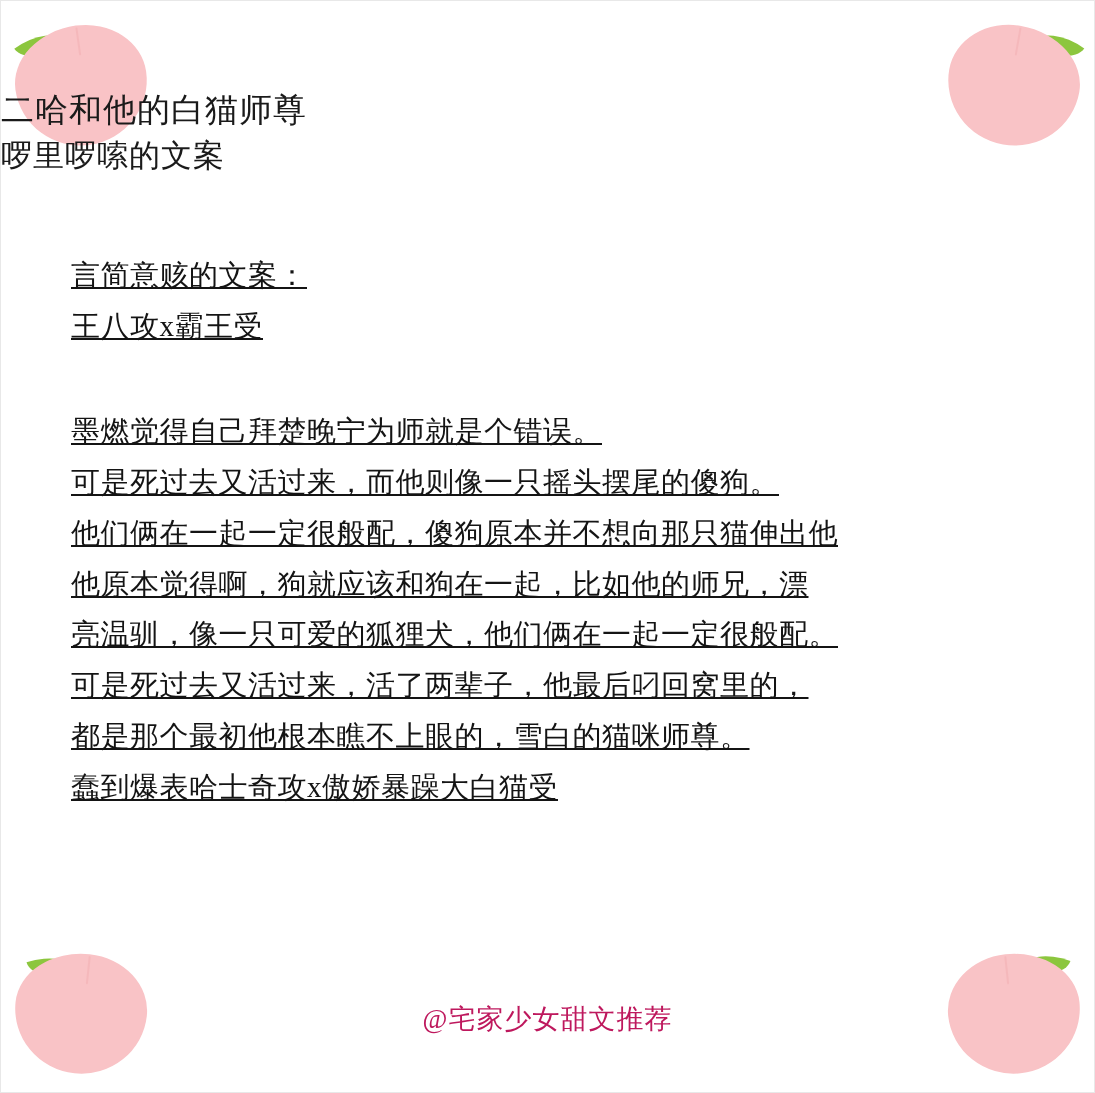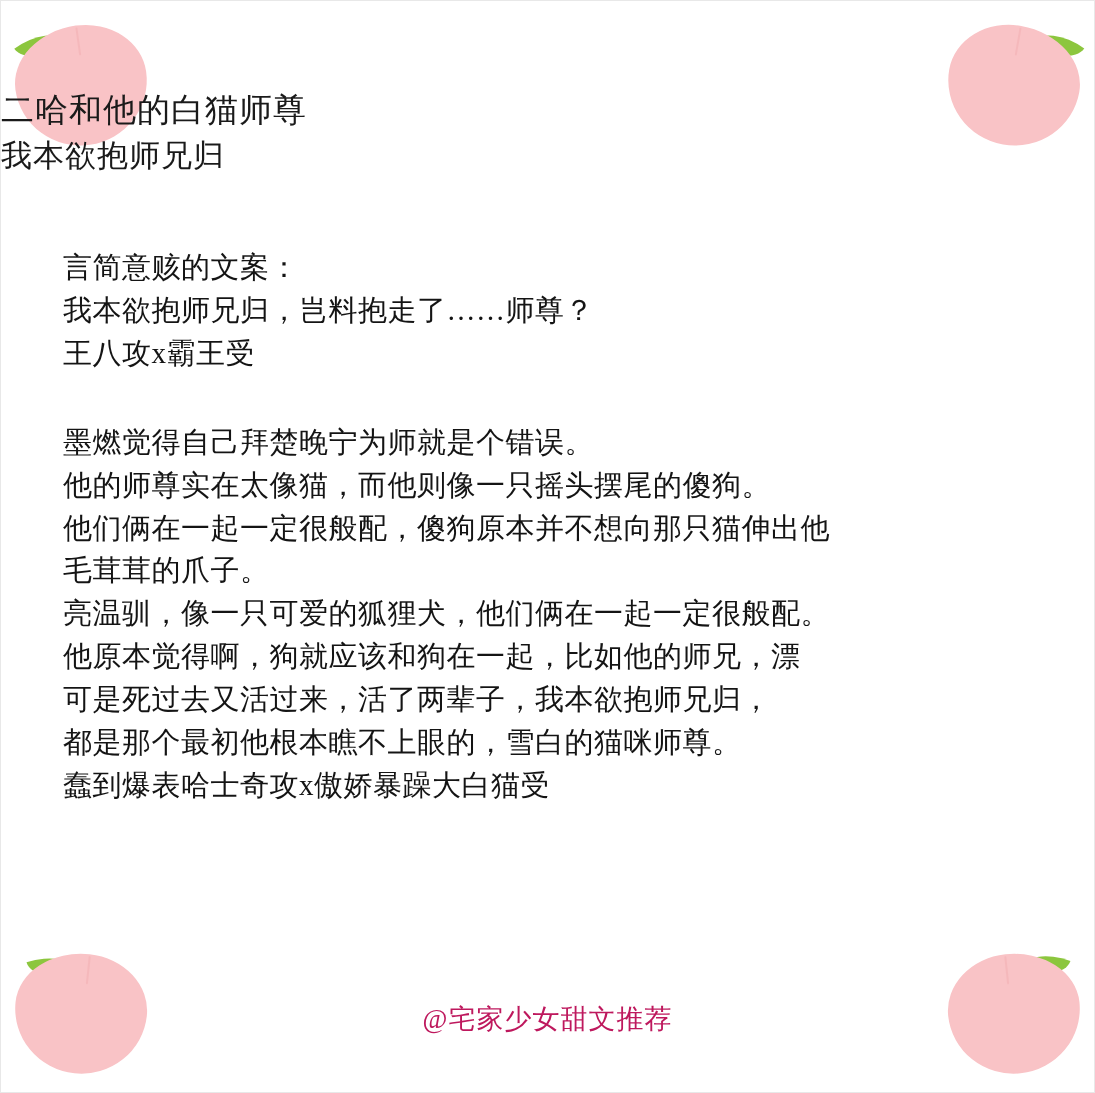--- a/index.html
+++ b/index.html
@@ -97,21 +97,22 @@
     position: absolute;
     left: 62px;
     top: 245px;
     width: 975px;
     color: #141414;
     font-size: 29px;
     line-height: 1.48;
     letter-spacing: .5px;
   }
   .body-text p {
-    margin: 0;
+    margin: 8px;
+    text-decoration: underline;
   }
   .spacer {
     height: 46px;
   }
 
   .credit {
     position: absolute;
     left: 0;
     top: 1000px;
     width: 100%;
@@ -142,36 +143,34 @@
     <div class="cleft"></div>
   </div>
   <div class="peach peach-br">
     <div class="leaf" style="background: rgb(140, 198, 62);"></div>
     <div class="body" style="background: rgb(249, 195, 198);"></div>
     <div class="cleft"></div>
   </div>
 
   <div class="title-block">
     <div class="title-line">二哈和他的白猫师尊</div>
-    <div class="byline">我本欲抱师兄归</div>
+    <div class="byline">啰里啰嗦的文案</div>
   </div>
 
   <div class="body-text">
     <p>言简意赅的文案：</p>
-    <p>我本欲抱师兄归，岂料抱走了……师尊？</p>
     <p>王八攻x霸王受</p>
 
     <div class="spacer"></div>
 
     <p>墨燃觉得自己拜楚晚宁为师就是个错误。</p>
-    <p>他的师尊实在太像猫，而他则像一只摇头摆尾的傻狗。</p>
+    <p>可是死过去又活过来，而他则像一只摇头摆尾的傻狗。</p>
     <p>他们俩在一起一定很般配，傻狗原本并不想向那只猫伸出他</p>
-    <p>毛茸茸的爪子。</p>
+    <p>他原本觉得啊，狗就应该和狗在一起，比如他的师兄，漂</p>
     <p>亮温驯，像一只可爱的狐狸犬，他们俩在一起一定很般配。</p>
-    <p>他原本觉得啊，狗就应该和狗在一起，比如他的师兄，漂</p>
-    <p>可是死过去又活过来，活了两辈子，我本欲抱师兄归，</p>
+    <p>可是死过去又活过来，活了两辈子，他最后叼回窝里的，</p>
     <p>都是那个最初他根本瞧不上眼的，雪白的猫咪师尊。</p>
     <p>蠢到爆表哈士奇攻x傲娇暴躁大白猫受</p>
   </div>
 
   <div class="credit" style="color: #be185d;">@宅家少女甜文推荐</div>
 
 </div>
 
 </body></html>

